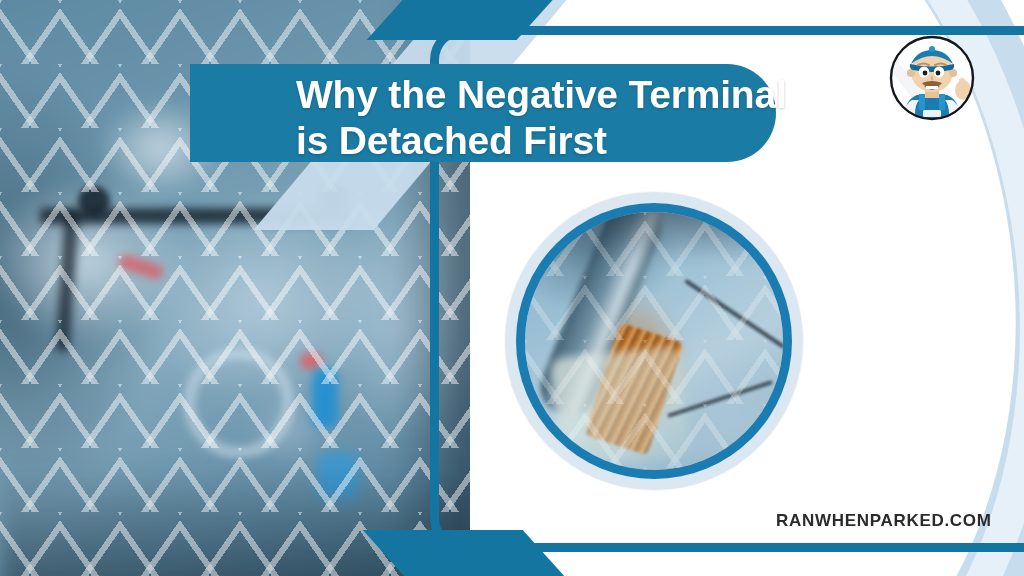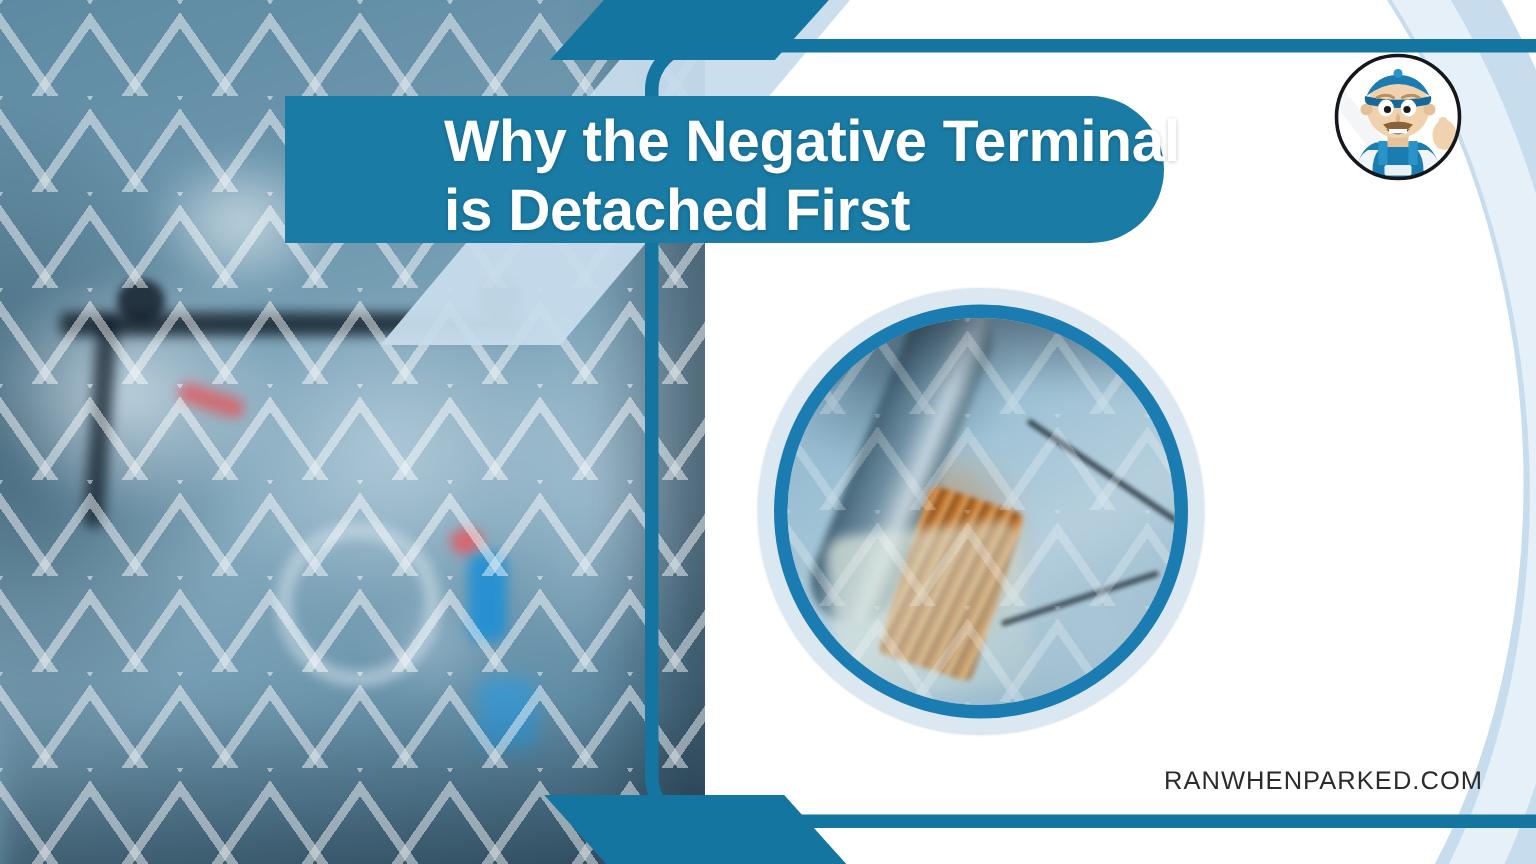--- a/index.html
+++ b/index.html
@@ -260,21 +260,21 @@
     position:absolute;
     left:882px; top:28px;
     width:100px; height:100px;
   }
 
   
   .site-url {
     position:absolute;
     left:776px; top:511px;
     font-size:17px;
-    font-weight:400;
+    font-weight:700;
     letter-spacing:.7px;
     color:#2b2b2b;
     font-family:"Liberation Sans", sans-serif;
   }
 </style>
 </head>
 <body>
 
 <div id="canvas">
 

